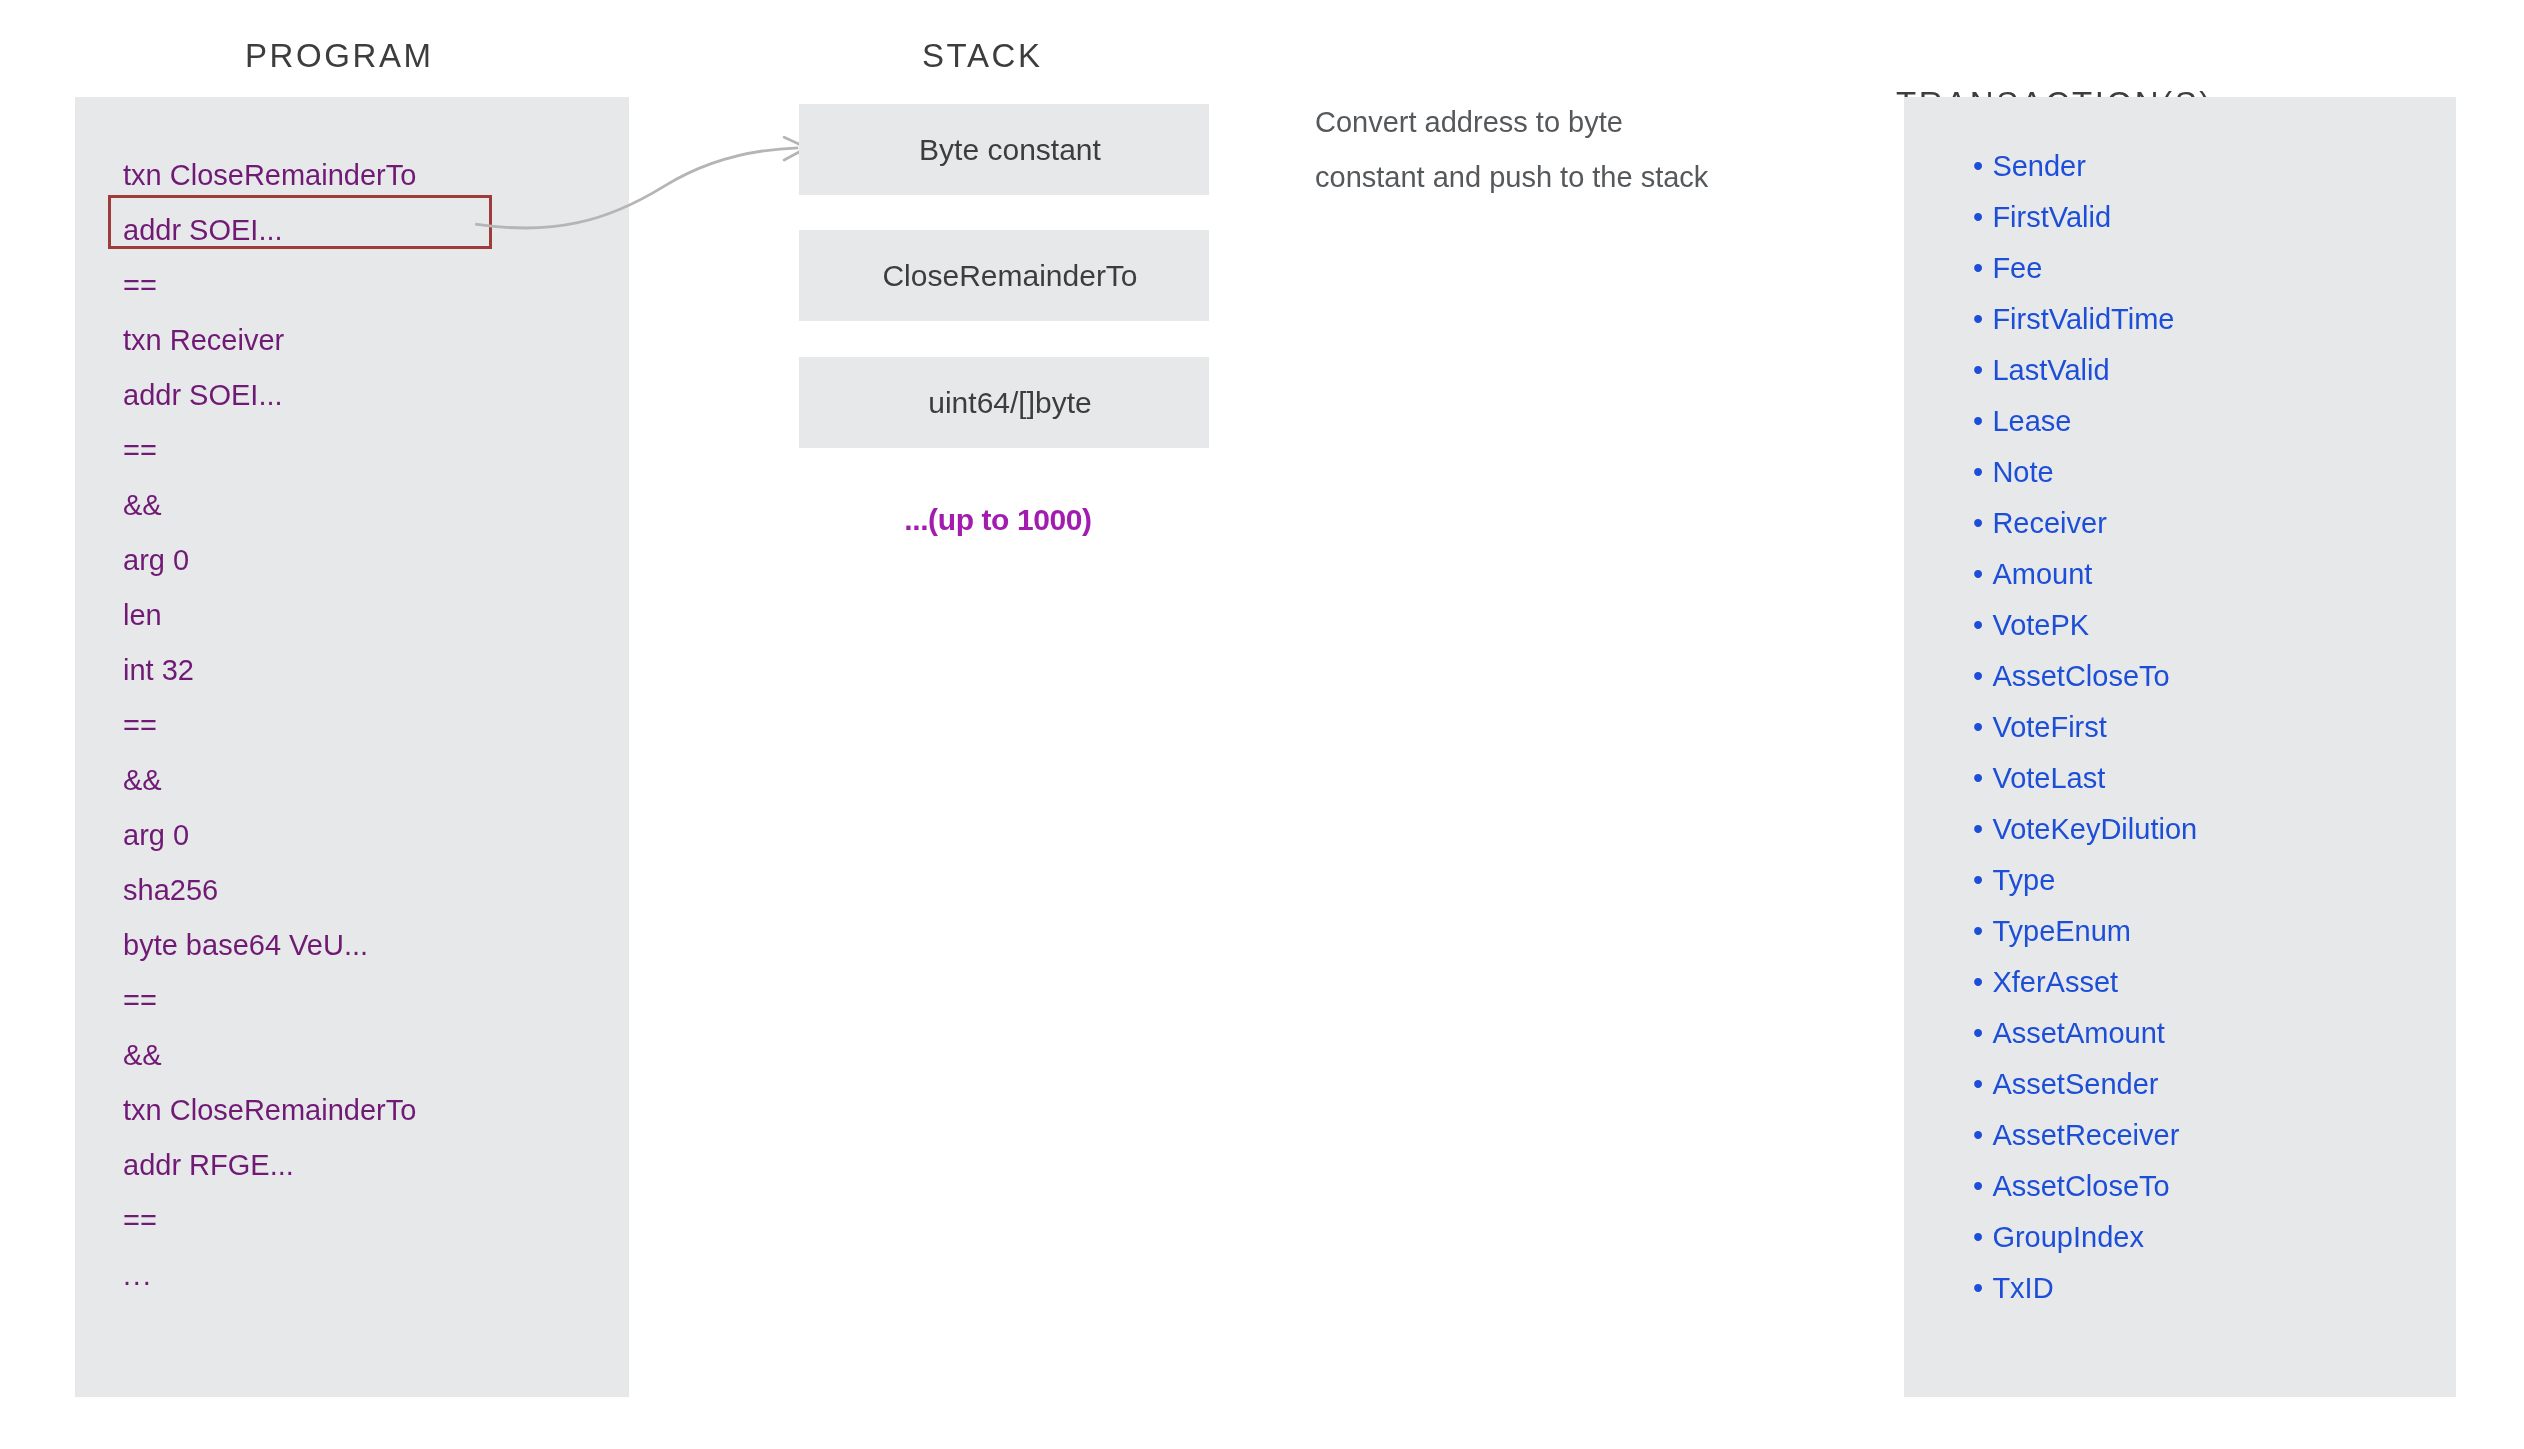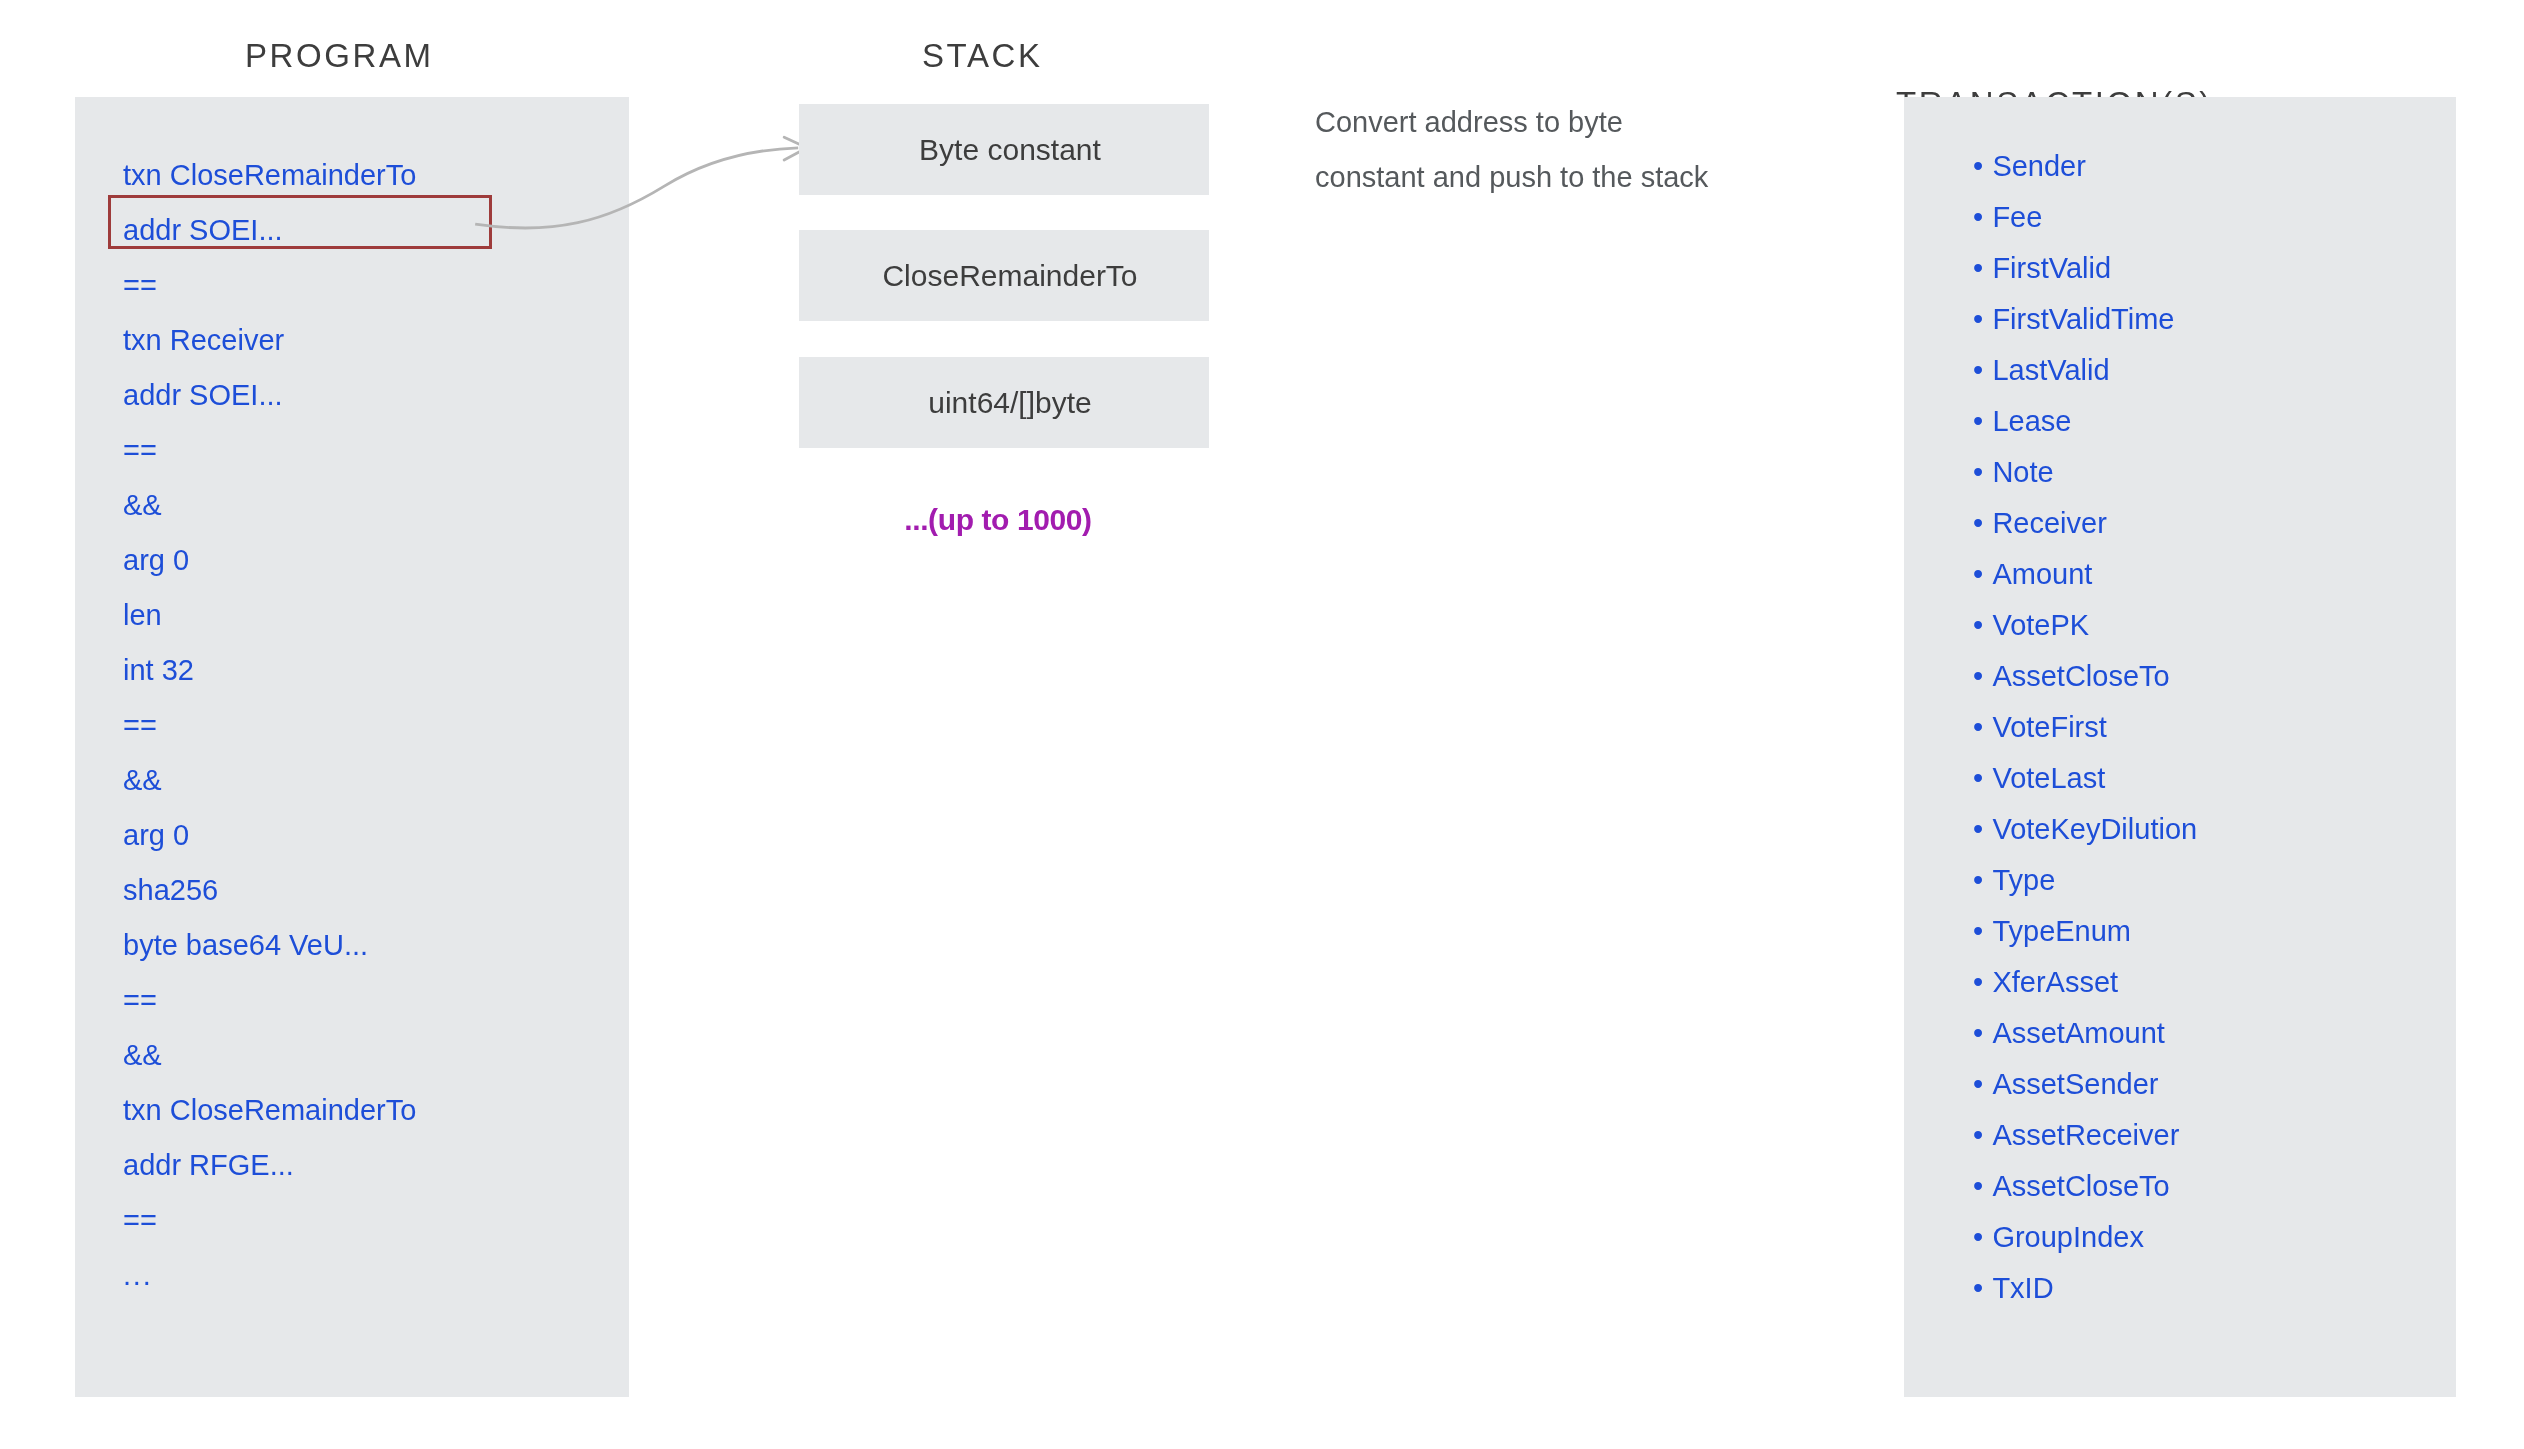--- a/index.html
+++ b/index.html
@@ -47,21 +47,21 @@
   #program-lines {
     position: absolute;
     left: 123px;
     top: 148px;
     width: 493px;
   }
   .program-line {
     font-size: 29px;
     line-height: 55px;
     height: 55px;
-    color: #1d4ed8;
+    color: #701a75;
     white-space: nowrap;
   }
   .program-line.dots {
     letter-spacing: 1.8px;
   }
   
   #program-lines .program-line.highlighted {
     position: relative;
   }
   #highlight-box {
@@ -196,22 +196,22 @@
 
 <div id="annotation">
   <div>Convert address to byte</div>
   <div>constant and push to the stack</div>
 </div>
 
 <div class="panel" id="transactions-panel"></div>
 
 <div id="transaction-list">
     <div class="txn-item"><span class="bullet">•</span><span>Sender</span></div>
+    <div class="txn-item"><span class="bullet">•</span><span>FirstValid</span></div>
     <div class="txn-item"><span class="bullet">•</span><span>Fee</span></div>
-    <div class="txn-item"><span class="bullet">•</span><span>FirstValid</span></div>
     <div class="txn-item"><span class="bullet">•</span><span>FirstValidTime</span></div>
     <div class="txn-item"><span class="bullet">•</span><span>LastValid</span></div>
     <div class="txn-item"><span class="bullet">•</span><span>Lease</span></div>
     <div class="txn-item"><span class="bullet">•</span><span>Note</span></div>
     <div class="txn-item"><span class="bullet">•</span><span>Receiver</span></div>
     <div class="txn-item"><span class="bullet">•</span><span>Amount</span></div>
     <div class="txn-item"><span class="bullet">•</span><span>VotePK</span></div>
     <div class="txn-item"><span class="bullet">•</span><span>AssetCloseTo</span></div>
     <div class="txn-item"><span class="bullet">•</span><span>VoteFirst</span></div>
     <div class="txn-item"><span class="bullet">•</span><span>VoteLast</span></div>

